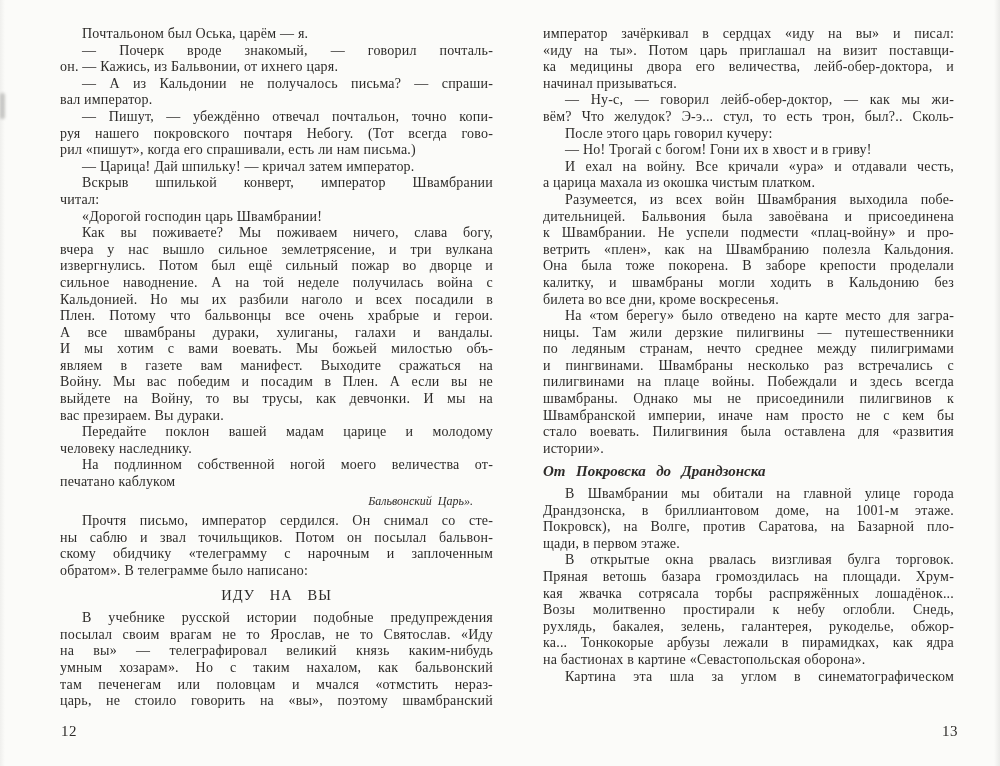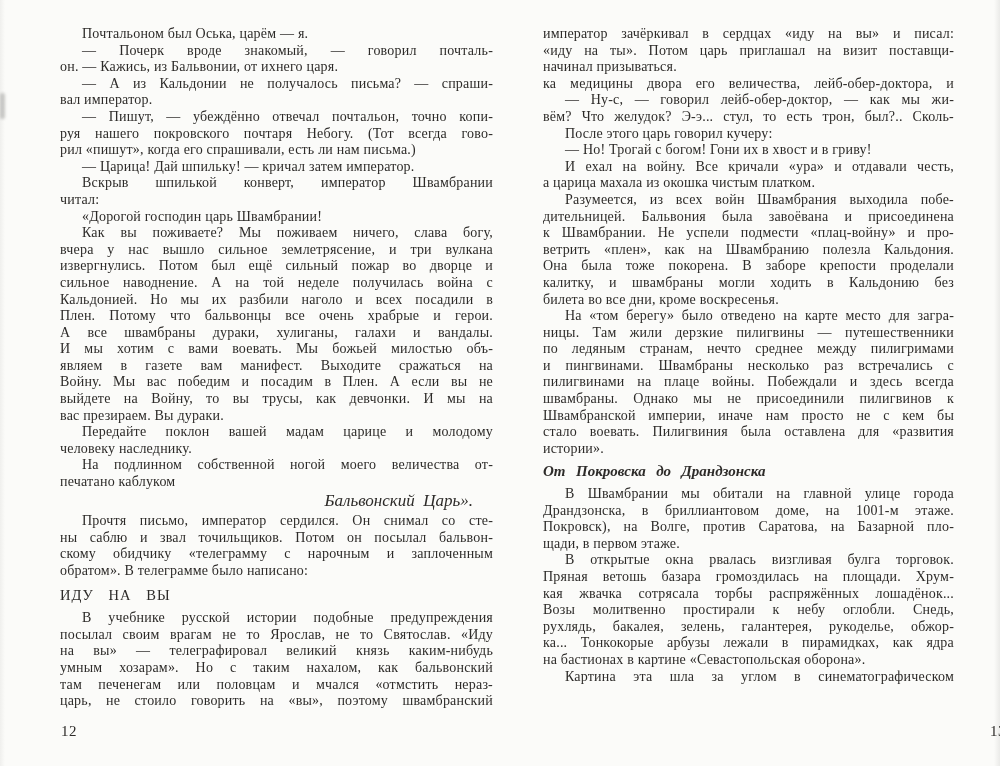--- a/index.html
+++ b/index.html
@@ -14,21 +14,21 @@
     font-family: "Liberation Serif", "DejaVu Serif", serif;
     color: #2d2b29;
     position: relative;
   }
   .spread {
     position: relative;
     width: 1000px;
     height: 766px;
     background: #fbfbf9;
   }
-  .page { position: absolute; top: 0; height: 766px; padding-left: 48px; }
+  .page { position: absolute; top: 0; height: 766px; }
   .page-left  { left: 0;   width: 500px; }
   .page-right { left: 500px; width: 500px; }
   .content {
     position: absolute;
     top: 26px;
   }
   .page-left .content  { left: 60px;  width: 433px; }
   .page-right .content { left: 43px;  width: 411px; }
 
   .para { margin: 0; }
@@ -40,36 +40,36 @@
     text-justify: inter-word;
     white-space: normal;
     letter-spacing: 0.2px;
   }
   .tline.lastline { text-align-last: left; }
   .tline.first { text-indent: 22px; }
 
   .heading-caps {
     font-size: 14.5px;
     line-height: 16.6px;
-    text-align: left;
+    text-align: center;
     letter-spacing: 1px;
     word-spacing: 0.7em;
     margin: 7px 0 7px 0;
   }
   .heading-italic {
     font-size: 15px;
     line-height: 16.6px;
     text-align: left;
     font-style: italic;
     font-weight: bold;
     word-spacing: 0.45em;
     margin: 6px 0 6px 0;
   }
   .signature {
-    font-size: 17px;
+    font-size: 12px;
     line-height: 16.6px;
     font-style: italic;
     text-align: right;
     padding-right: 20px;
     margin: 2px 0 4px 0;
     word-spacing: 0.25em;
   }
   .pagenum {
     position: absolute;
     bottom: 26px;
@@ -169,22 +169,22 @@
           <div class="tline">царь, не стоило говорить на «вы», поэтому швамбранский</div>
         </div>
       </div>
     <div class="pagenum pagenum-left">12</div>
   </div>
   <div class="page page-right">
     <div class="content">
         <div class="para">
           <div class="tline">император зачёркивал в сердцах «иду на вы» и писал:</div>
           <div class="tline">«иду на ты». Потом царь приглашал на визит поставщи-</div>
+          <div class="tline">ка медицины двора его величества, лейб-обер-доктора, и</div>
           <div class="tline lastline">начинал призываться.</div>
-          <div class="tline">ка медицины двора его величества, лейб-обер-доктора, и</div>
         </div>
         <div class="para">
           <div class="tline first">— Ну-с, — говорил лейб-обер-доктор, — как мы жи-</div>
           <div class="tline">вём? Что желудок? Э-э... стул, то есть трон, был?.. Сколь-</div>
         </div>
         <div class="para">
           <div class="tline first lastline">После этого царь говорил кучеру:</div>
         </div>
         <div class="para">
           <div class="tline first lastline">— Но! Трогай с богом! Гони их в хвост и в гриву!</div>

